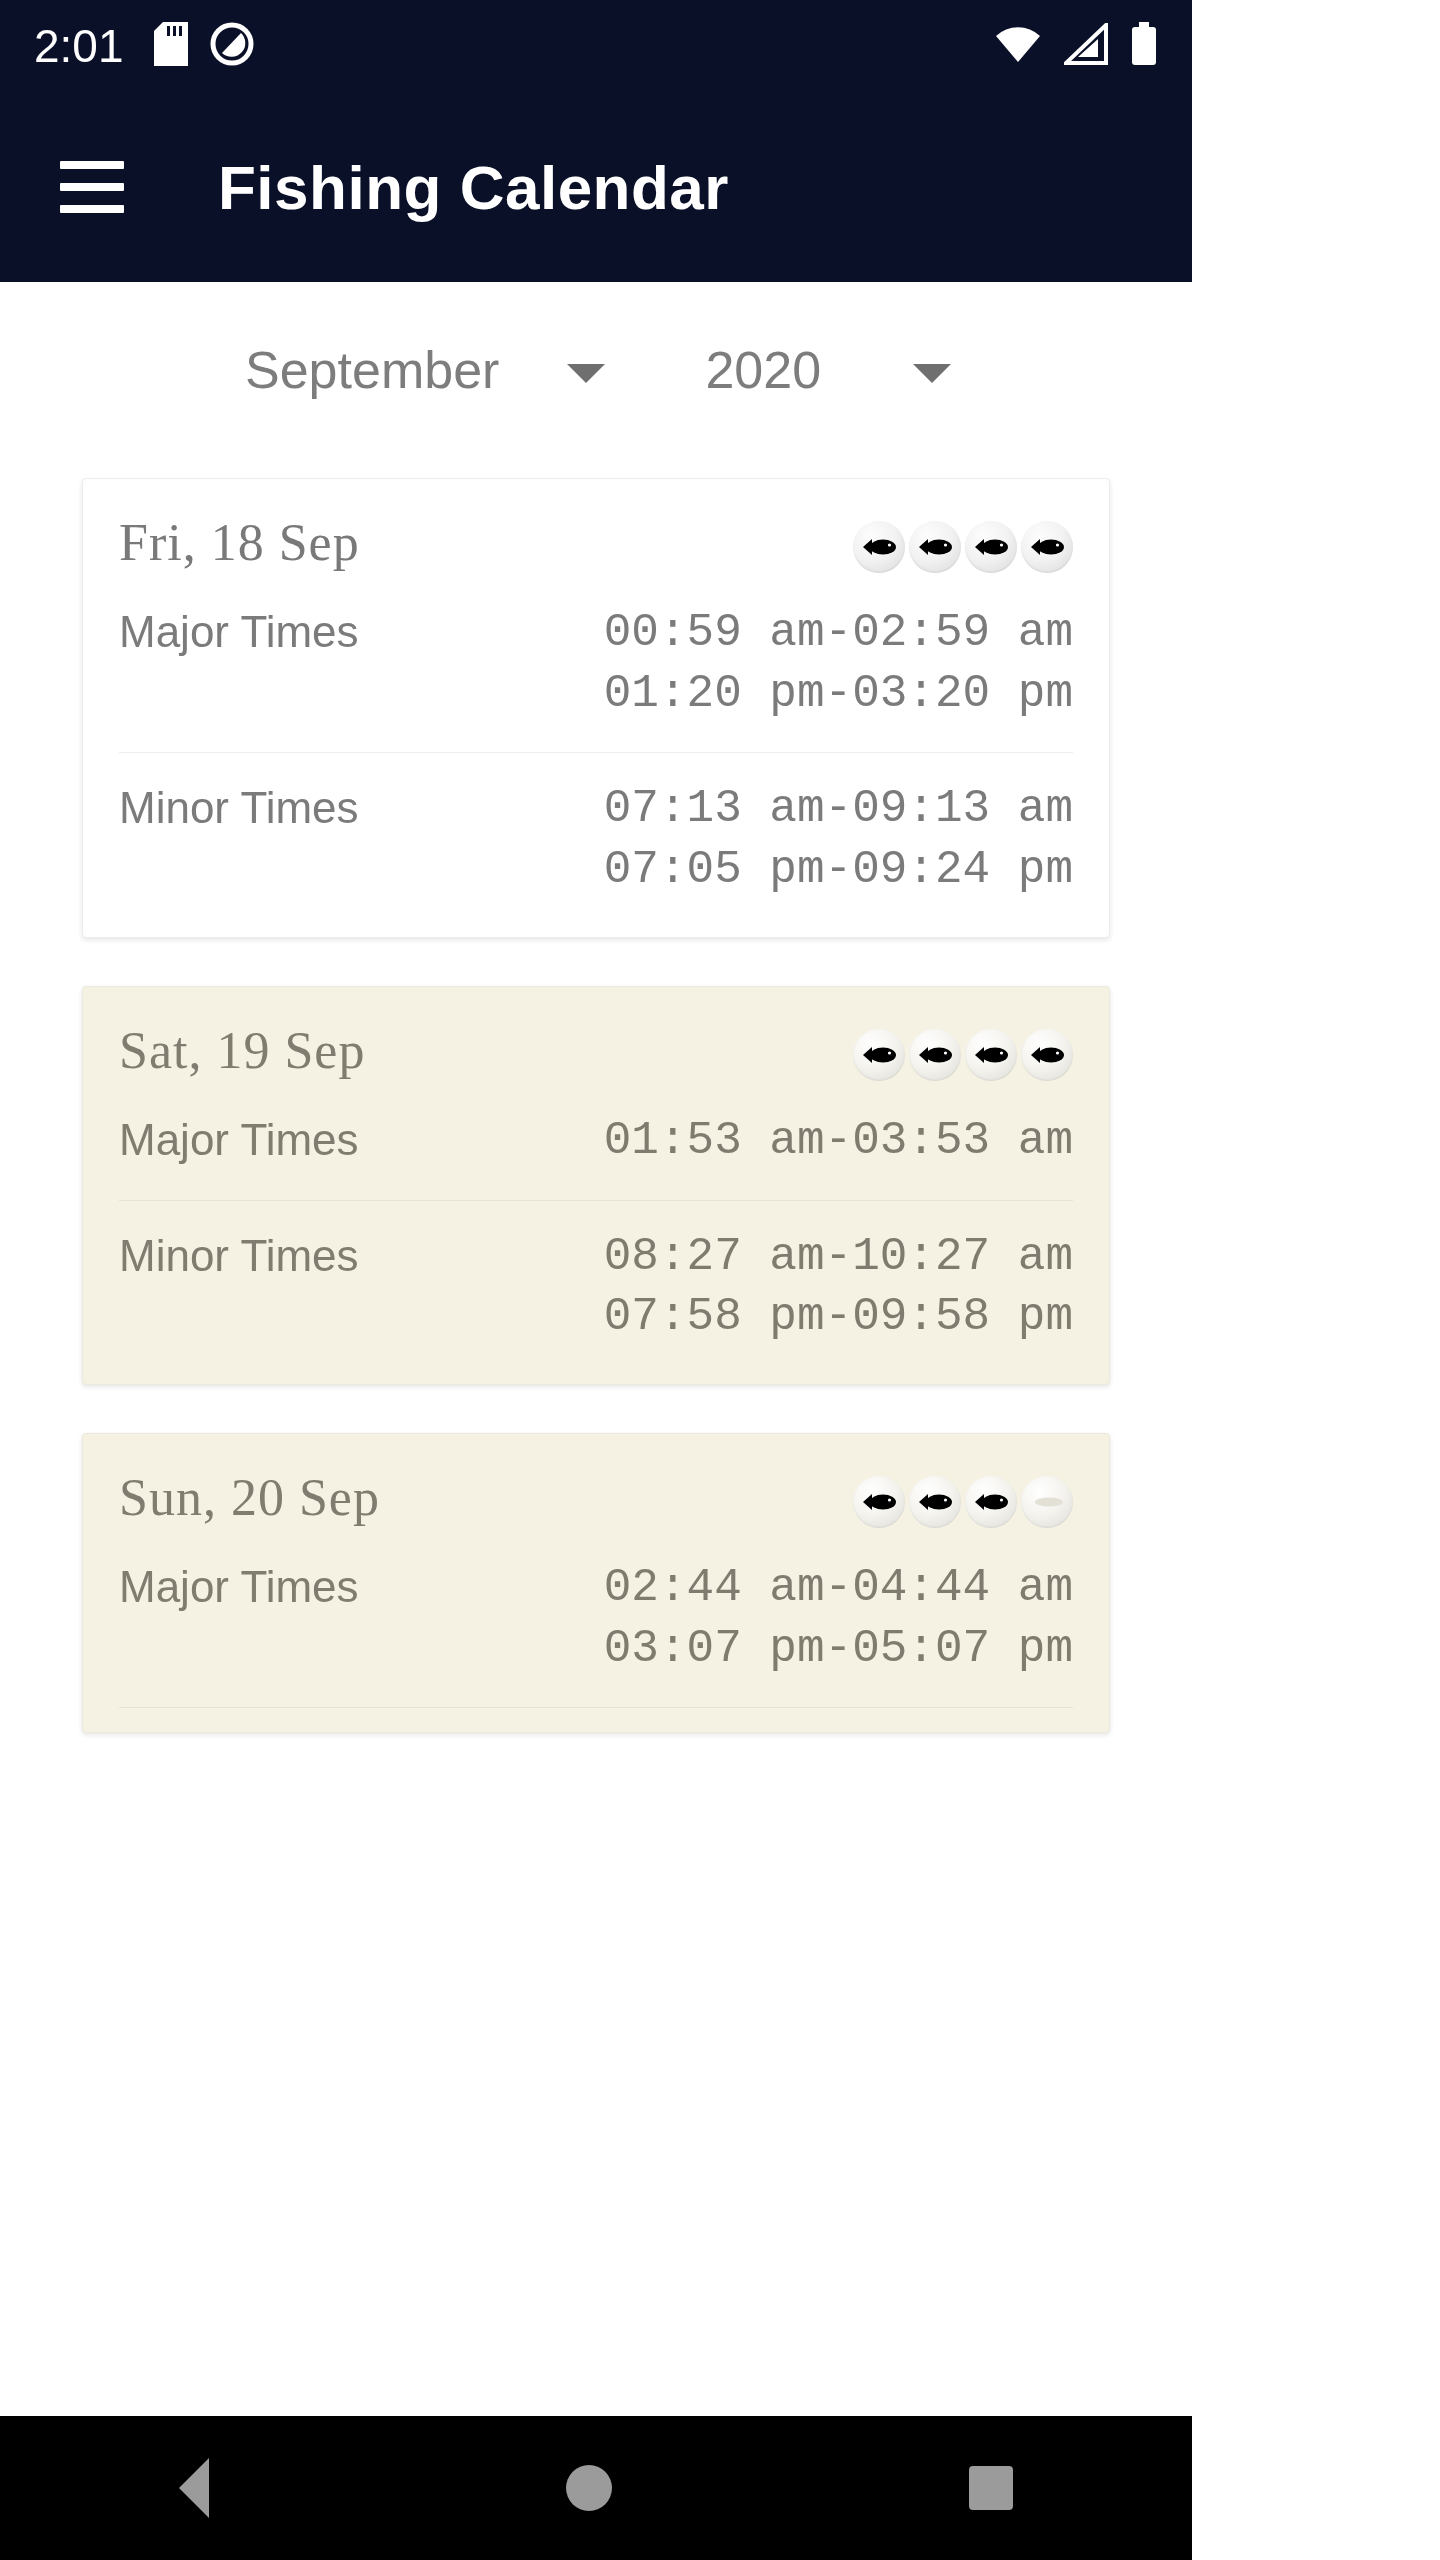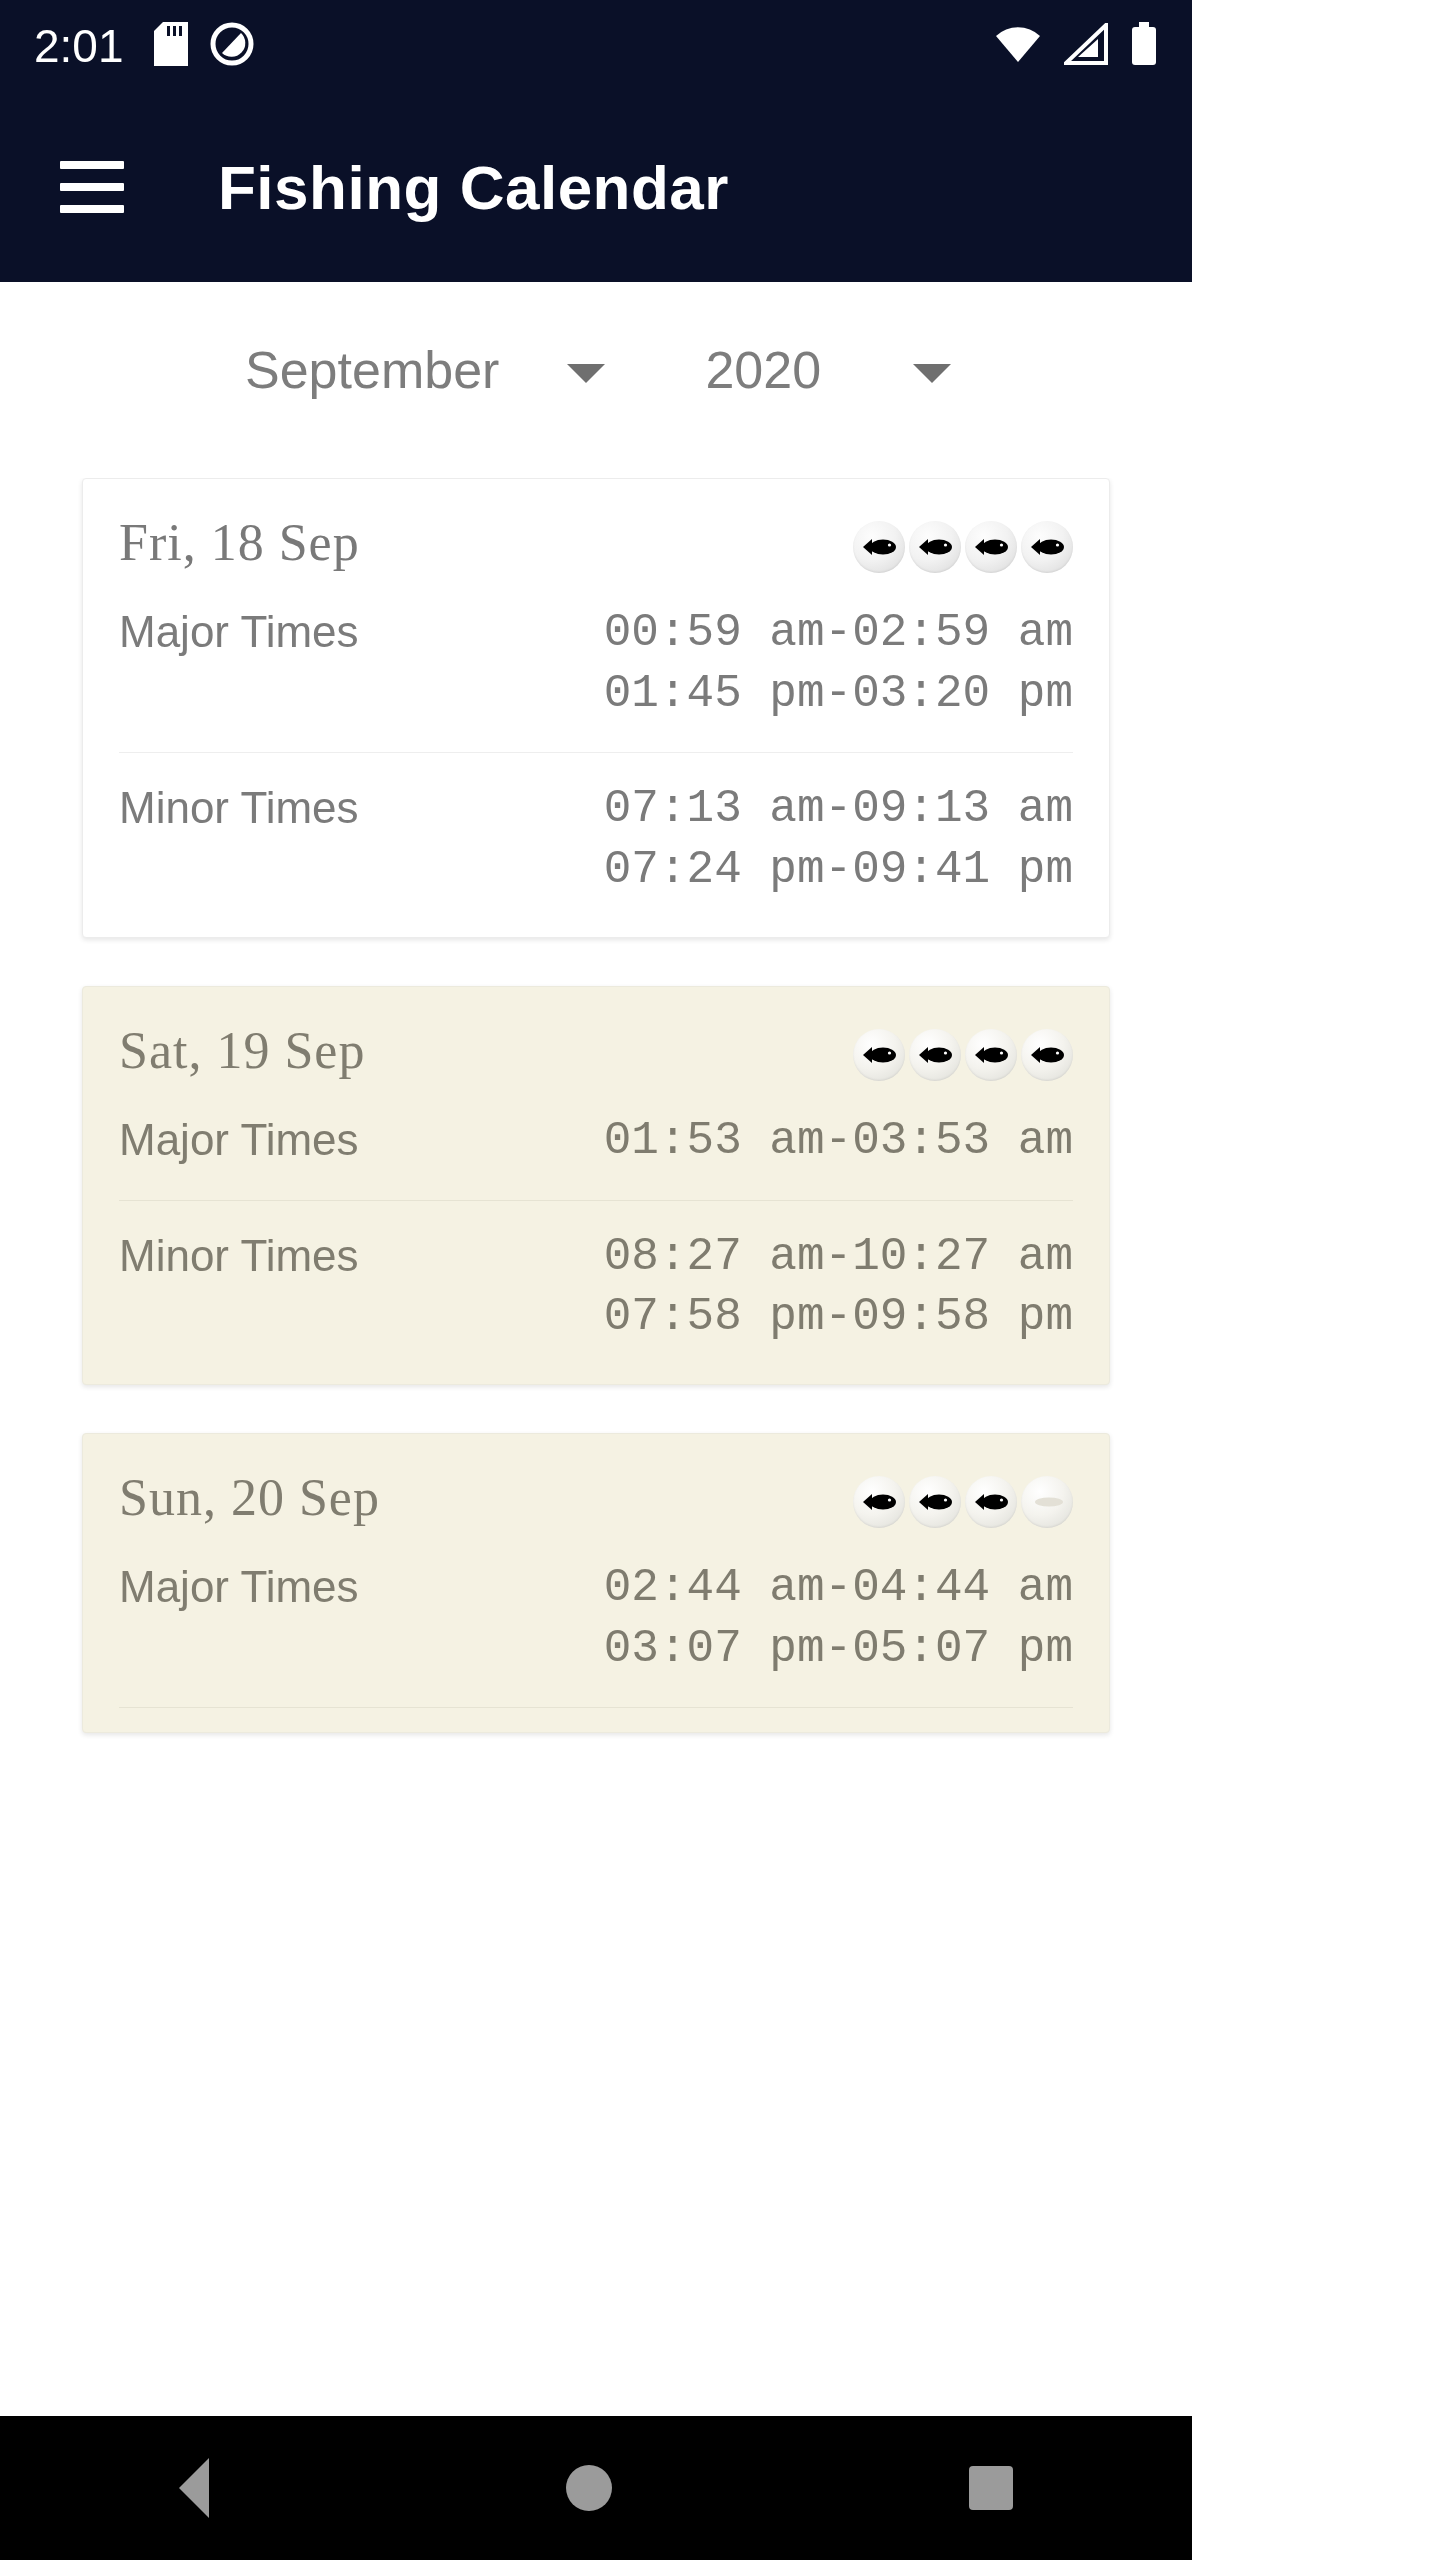--- a/index.html
+++ b/index.html
@@ -347,31 +347,31 @@
                 <circle cx="28.5" cy="9" r="1.6" fill="#fff"></circle>
               </svg>
           </span>
         </div>
       </div>
 
       <div class="times-row major-block">
         <div class="times-label">Major Times</div>
         <div class="times-values">
           <span class="time-line wrapped">00:59 am-02:59 am</span>
-          <span class="time-line wrapped">01:45 pm-03:20 pm</span>
+          <span class="time-line wrapped">01:20 pm-03:20 pm</span>
         </div>
       </div>
 
       <div class="divider"></div>
 
       <div class="times-row minor-block">
         <div class="times-label">Minor Times</div>
         <div class="times-values">
           <span class="time-line">07:13 am-09:13 am</span>
-          <span class="time-line">07:24 pm-09:41 pm</span>
+          <span class="time-line">07:05 pm-09:24 pm</span>
         </div>
       </div>
     </div>
 
     <div class="card cream">
       <div class="card-head">
         <div class="card-date">Sat, 19 Sep</div>
         <div class="fish-row">
           <span class="fish">
             <svg width="36" height="22" viewBox="0 0 36 22">

